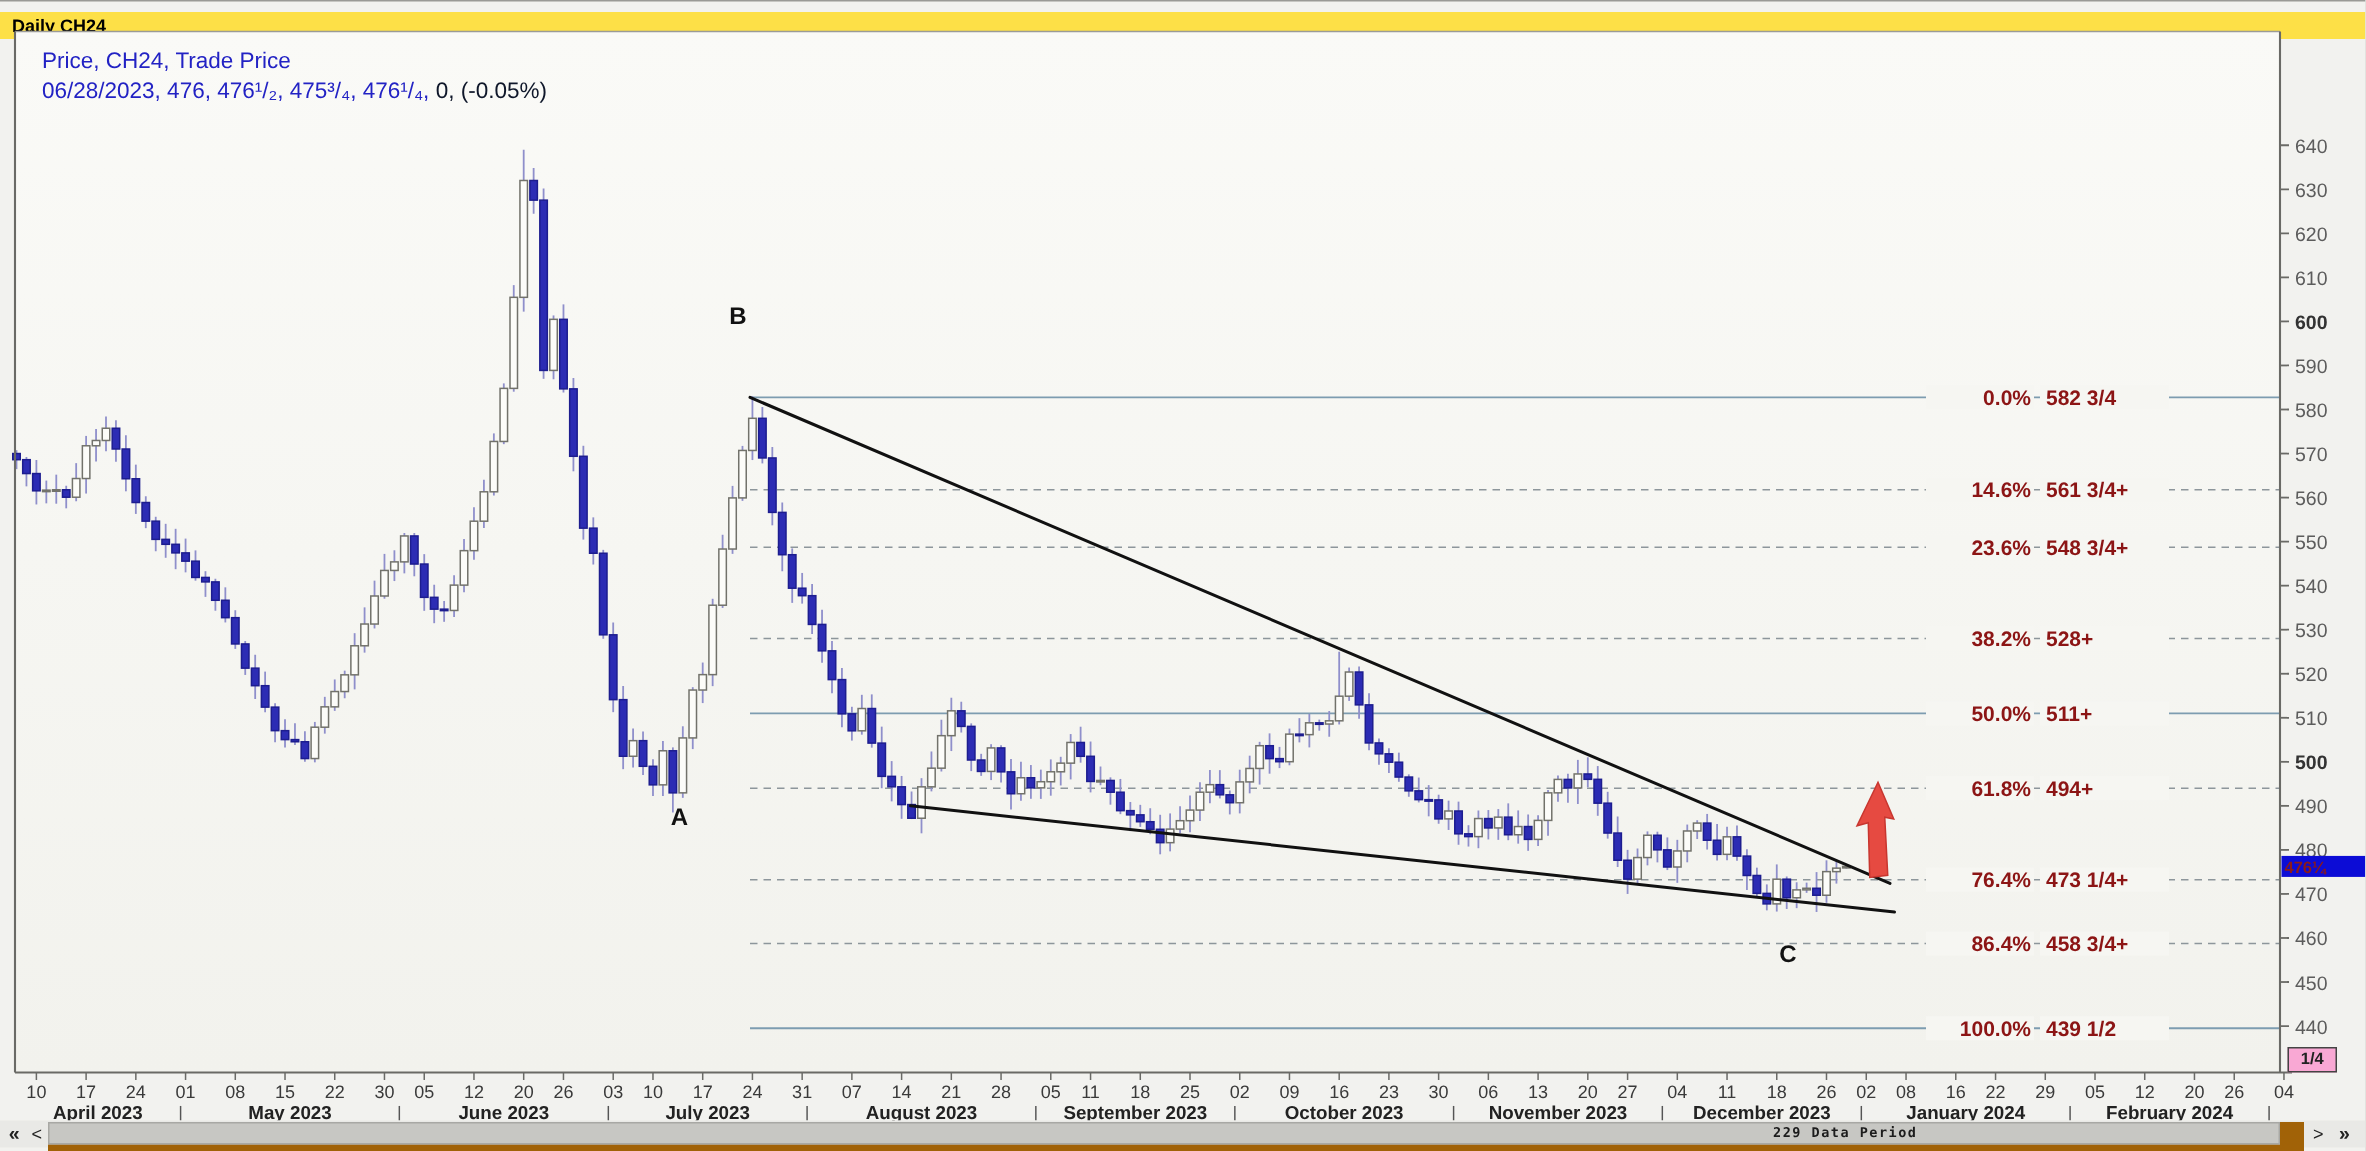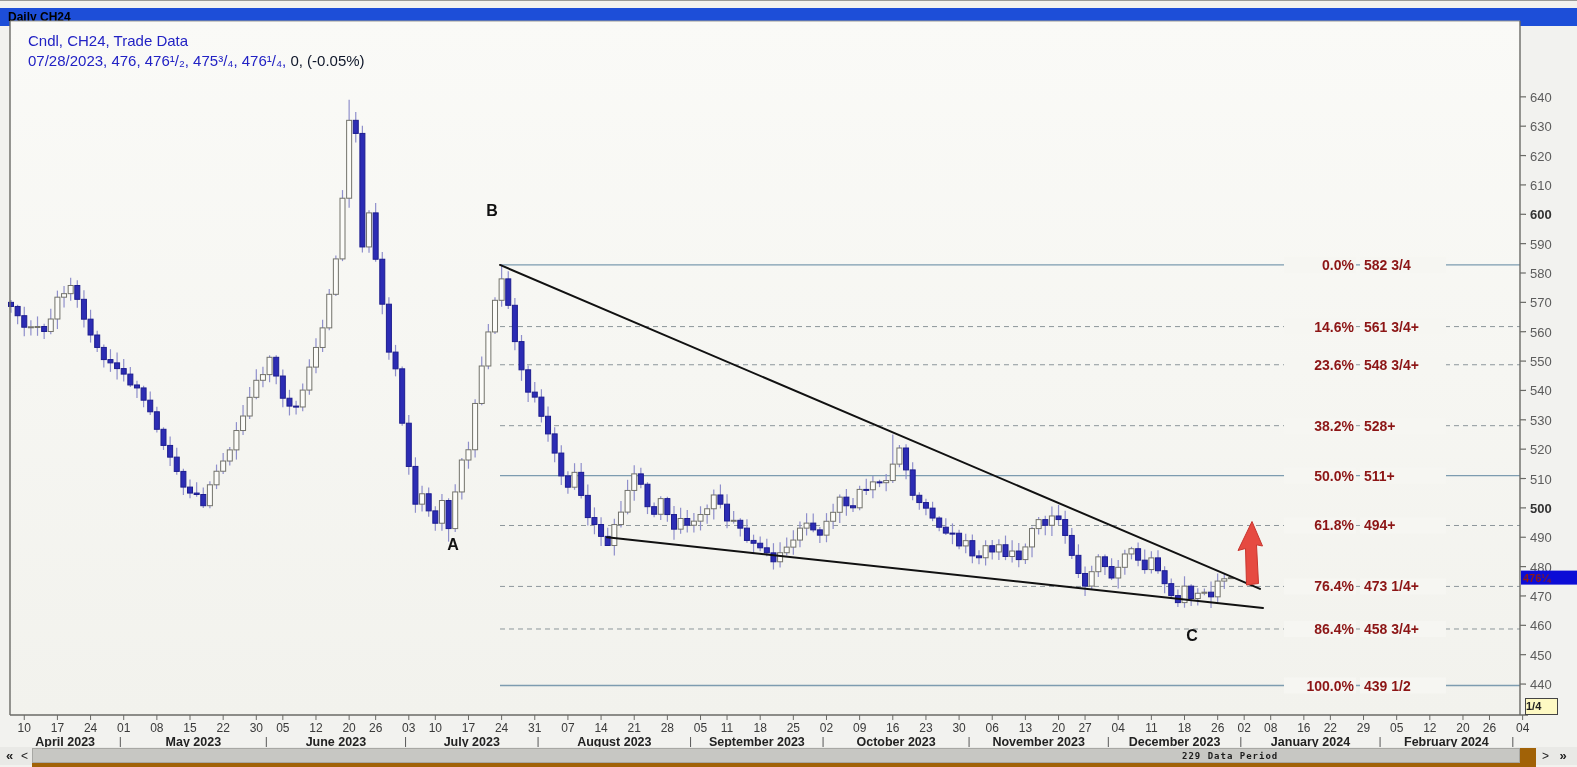--- a/index.html
+++ b/index.html
@@ -1,25 +1,25 @@
 <!DOCTYPE html>
 <html><head>
 <meta charset="utf-8">
 <style>
   html,body{margin:0;padding:0;background:#d8d8d4;font-family:"Liberation Sans",sans-serif;}
   #app{position:relative;width:1577px;height:767px;background:#f2f2ef;overflow:hidden;
        border-top:1px solid #9a9a96;}
-  #title-bar{position:absolute;left:0;top:7px;width:100%;height:18px;background:#1d4ed8;}
+  #title-bar{position:absolute;left:0;top:7px;width:100%;height:18px;background:#fde047;}
   #title-bar .t{position:absolute;left:8px;top:2px;font-size:12px;font-weight:bold;color:#000;}
   #chart-svg{position:absolute;left:0;top:0;}
   #legend{position:absolute;left:28px;top:30px;font-size:15px;color:#2222c4;line-height:20px;}
   #legend .red{color:#0f172a;}
   #price-header{position:absolute;left:1608px;top:24px;font-size:13px;font-weight:bold;color:#2e2e2e;line-height:17px;}
   #ticksize-box{position:absolute;left:1525px;top:697px;width:31px;height:15px;border:1px solid #444;
-      background:#fef9c3;font-size:11px;font-weight:bold;color:#222;line-height:15px;}
+      background:#f9a8d4;font-size:11px;font-weight:bold;color:#222;text-align:center;line-height:15px;}
   
   #scrollbar{position:absolute;left:0;top:746px;width:1577px;height:18px;background:#e9e9e6;}
   .sb-btn{position:absolute;top:1px;height:16px;text-align:center;font-size:12px;color:#222;
       line-height:16px;cursor:default;background:#e9e9e6;}
   .sb-btn.bold{font-weight:bold;font-size:13px;}
   #sb-track{position:absolute;left:32px;top:1px;width:1504px;height:28px;background:#a16207;}
   #sb-thumb{position:absolute;left:0;top:0;width:1488px;height:15px;background:#c7c7c3;border:1px solid #a8a8a4;box-sizing:border-box;}
   #sb-label{position:absolute;left:1150px;top:3px;font-family:"DejaVu Sans Mono",monospace;
       font-size:9px;font-weight:bold;color:#1c1c1c;letter-spacing:1px;white-space:pre;}
 </style>
@@ -992,22 +992,22 @@
       <text x="1489.49" y="731" font-family="&quot;Liberation Sans&quot;,sans-serif" font-size="12" fill="#3a3a3a" text-anchor="middle">26</text>
       <text x="1446.395" y="745" font-family="&quot;Liberation Sans&quot;,sans-serif" font-size="12.5" font-weight="bold" fill="#222222" text-anchor="middle">February 2024</text>
       <text x="1512.695" y="745" font-family="&quot;Liberation Sans&quot;,sans-serif" font-size="12" fill="#555" text-anchor="middle">|</text>
       <line x1="1522.6399999999999" y1="714" x2="1522.6399999999999" y2="719" stroke="#6a6a66" stroke-width="1"></line>
       <text x="1522.6399999999999" y="731" font-family="&quot;Liberation Sans&quot;,sans-serif" font-size="12" fill="#3a3a3a" text-anchor="middle">04</text>
       <rect x="1521" y="569.61" width="56" height="14" fill="#0c0cd6"></rect>
       <text x="1523" y="581.11" font-family="&quot;Liberation Sans&quot;,sans-serif" font-size="11" font-weight="bold" fill="#8b1a1a">476¼</text>
     </svg>
 
   <div id="legend">
-    <div>Cndl, CH24, Trade Data</div>
-    <div><span>07/28/2023, 476, 476¹/₂, 475³/₄, 476¹/₄,</span> <span class="red">0, (-0.05%)</span></div>
+    <div>Price, CH24, Trade Price</div>
+    <div><span>06/28/2023, 476, 476¹/₂, 475³/₄, 476¹/₄,</span> <span class="red">0, (-0.05%)</span></div>
   </div>
 
   <div id="price-header">
     <div>Price</div>
     <div>USc</div>
     <div>Bsh</div>
   </div>
 
   <div id="ticksize-box">1/4</div>
 

